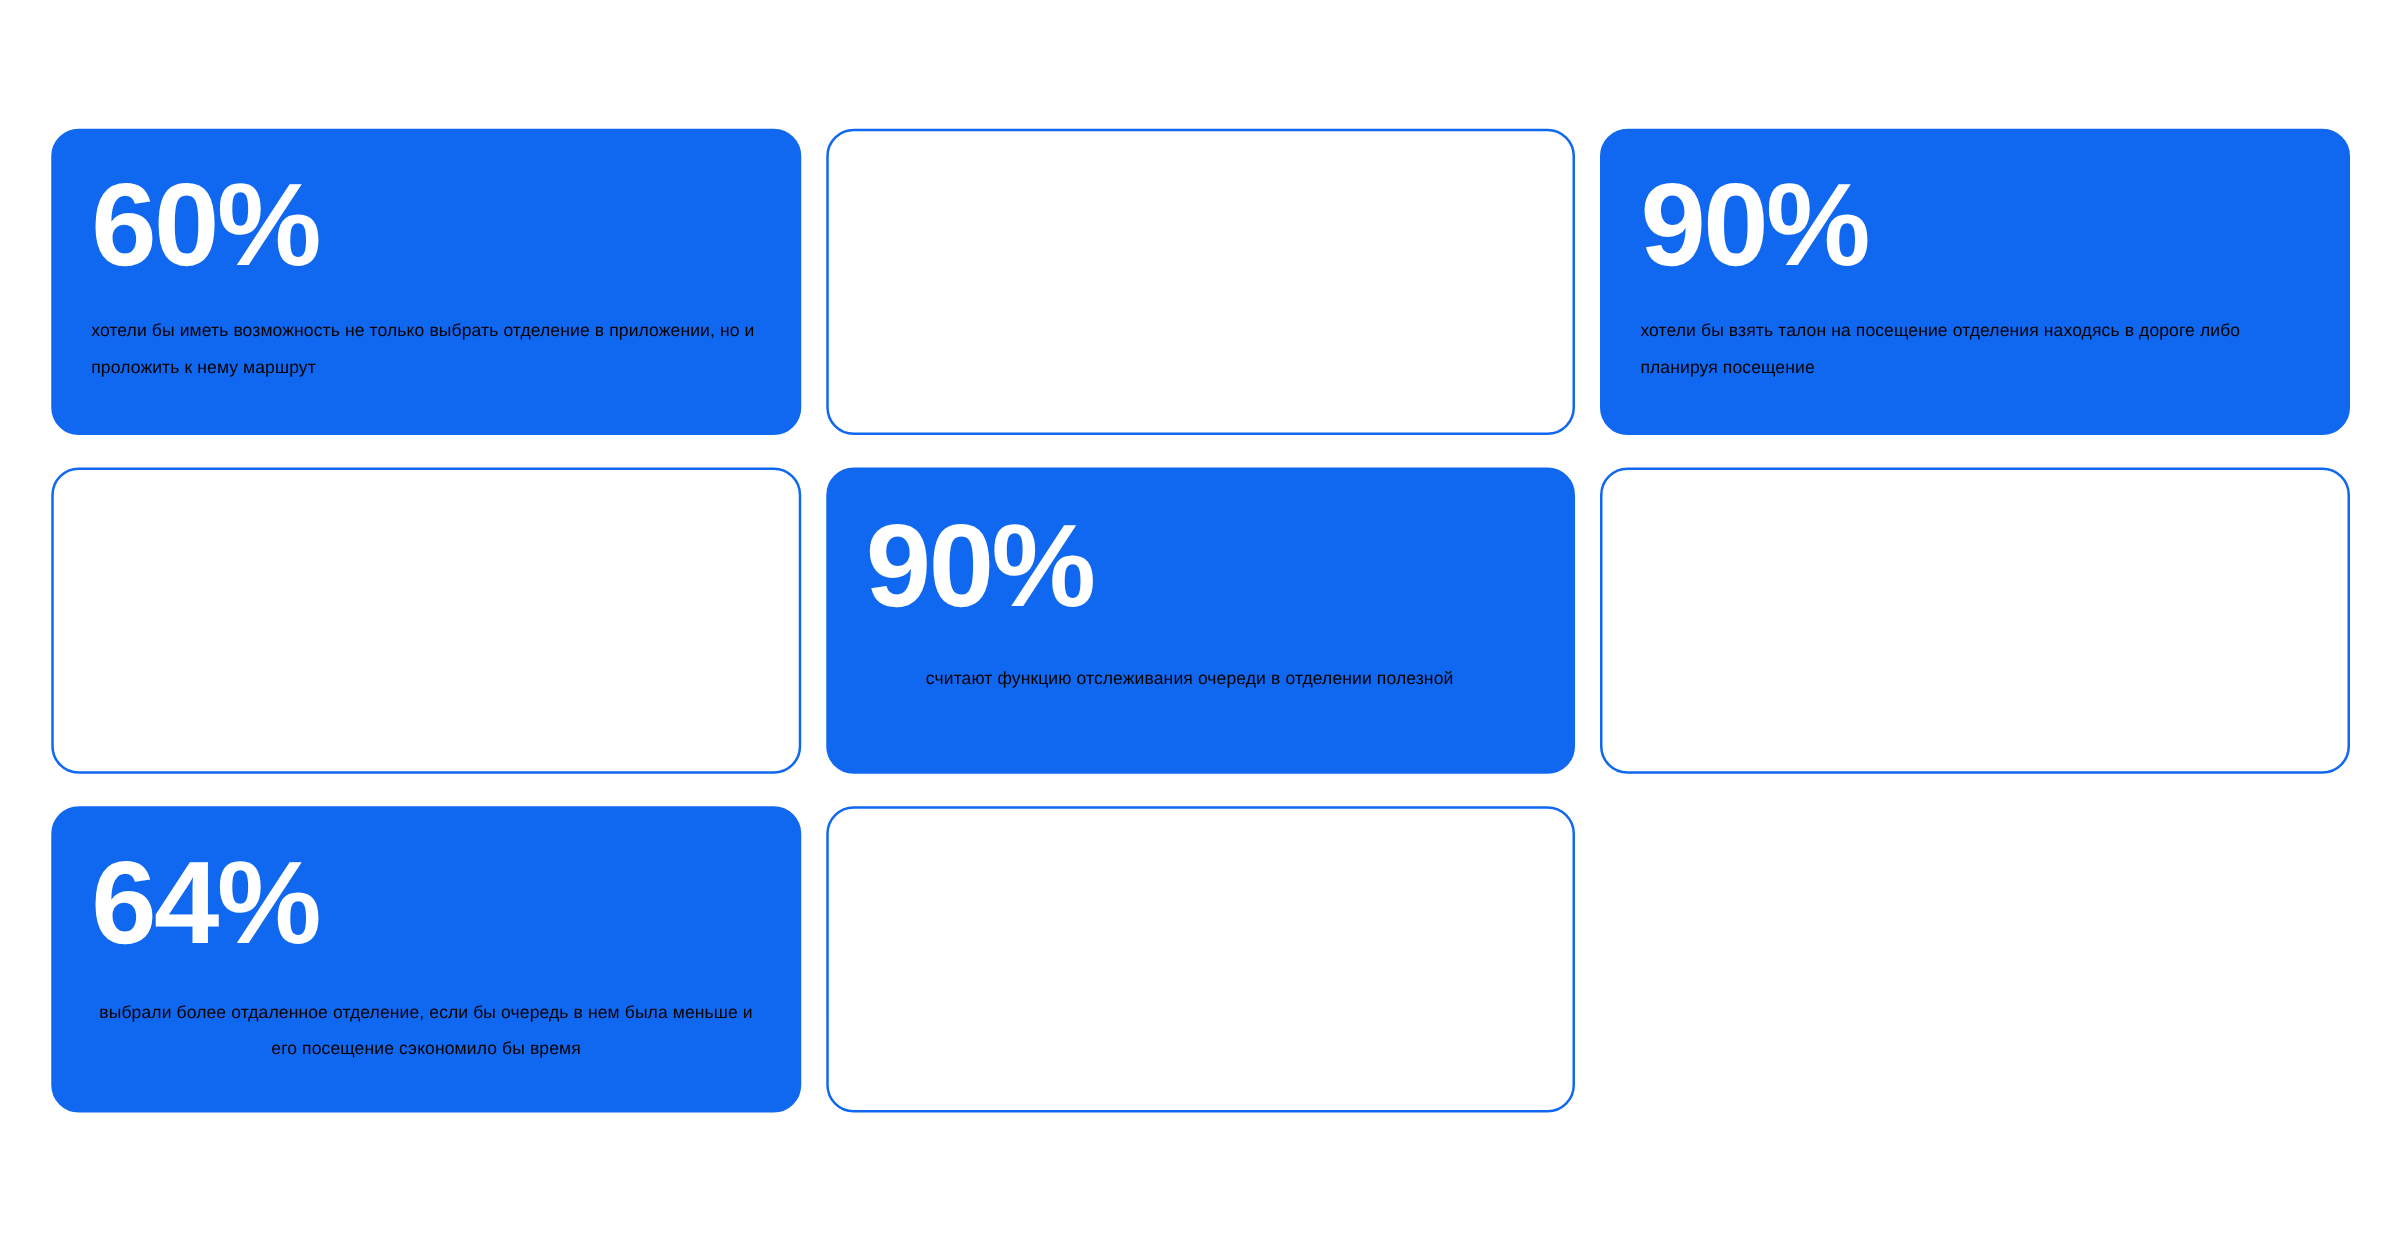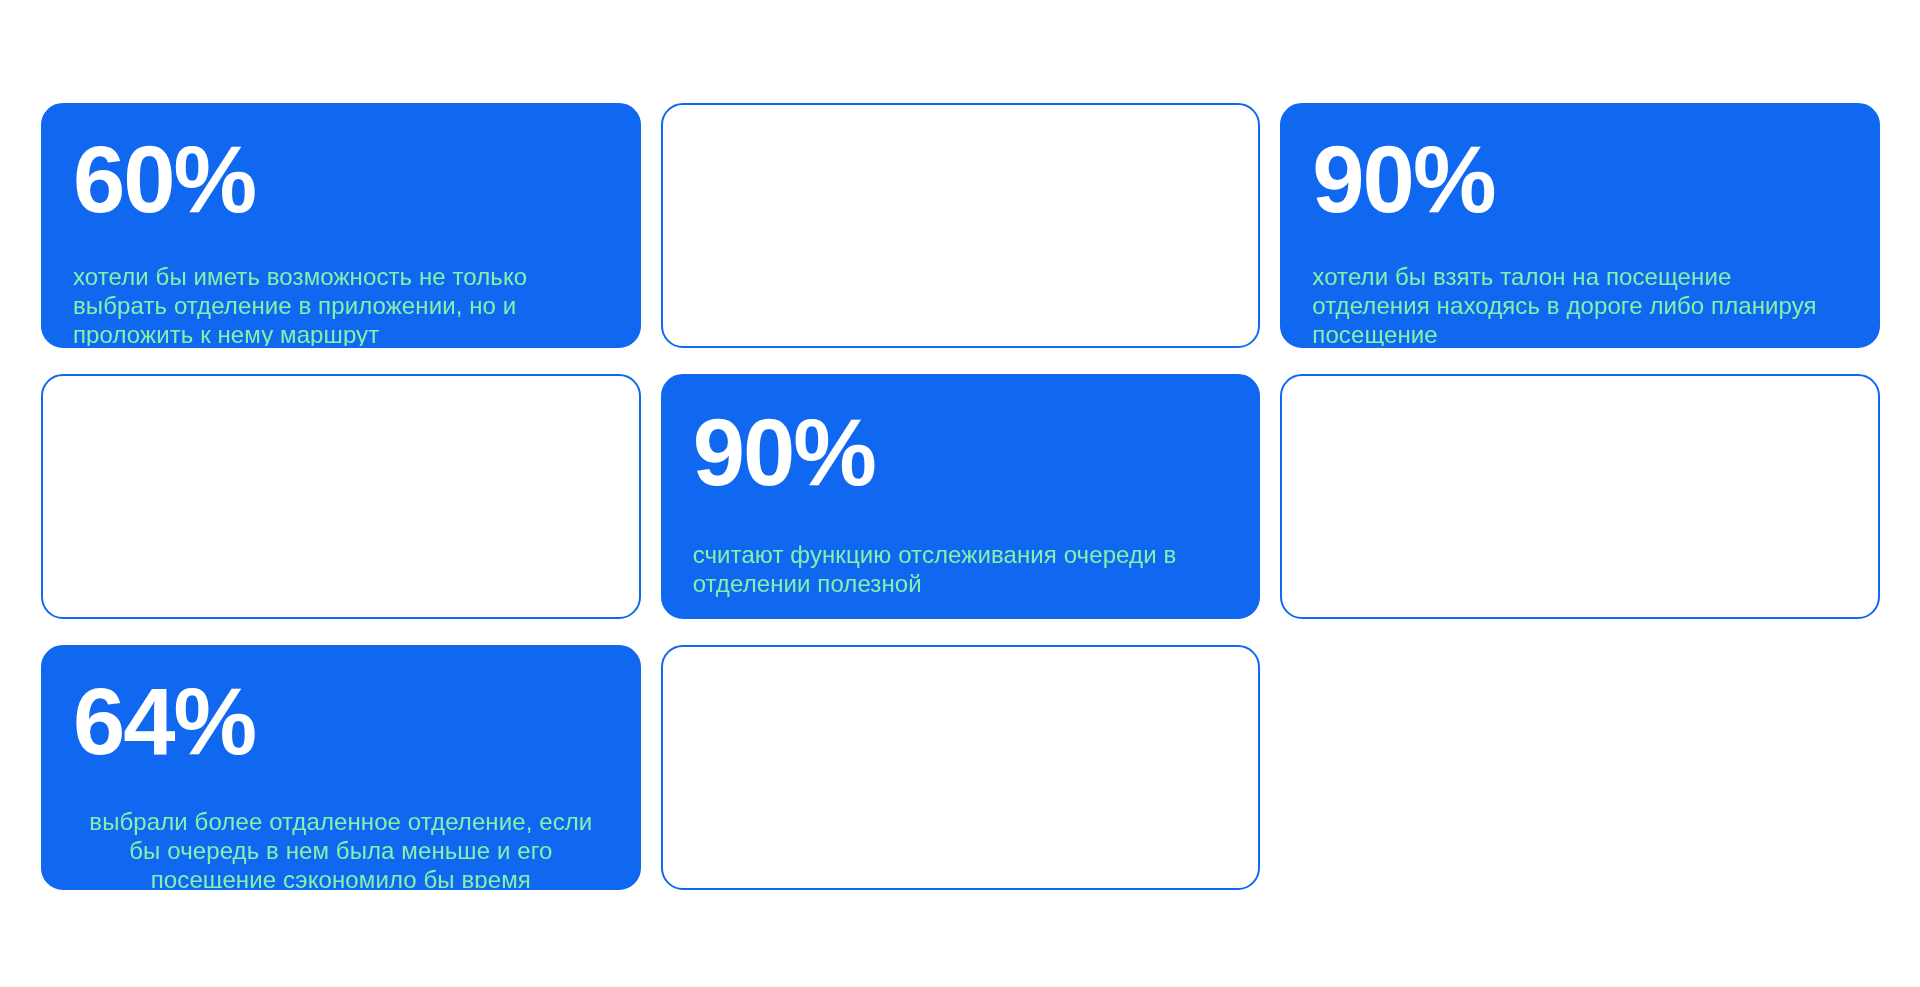--- a/index.html
+++ b/index.html
@@ -43,52 +43,51 @@
     overflow: hidden;
   }
 
   .card.filled {
     background: #1168f0;
     border: 2px solid #1168f0;
     padding: 26px 30px 24px 30px;
     display: flex;
     flex-direction: column;
     justify-content: flex-start;
-    gap: 12px;
   }
 
   .card.outline {
     background: #ffffff;
     border: 2px solid #1168f0;
   }
 
   .pct {
     color: #ffffff;
     font-size: 94px;
     font-weight: 700;
     line-height: 1.0;
     letter-spacing: -2px;
     margin-top: 2px;
     margin-bottom: 0;
     white-space: nowrap;
   }
 
   .desc {
-    color: #86efac;
-    font-size: 24px;
+    color: #000000;
+    font-size: 14px;
     font-weight: 400;
     line-height: 29px;
     letter-spacing: 0.1px;
     margin-top: 23px;
     max-width: 100%;
   }
 
   
   .card.filled.r2 .pct { margin-top: 4px; }
-  .card.filled.r2 .desc { margin-top: 28px; }
+  .card.filled.r2 .desc { margin-top: 28px; margin-left: 48px; }
 
   .card.filled.r3 .desc { margin-top: 26px; text-align: center; }
 </style>
 </head>
 <body>
 
 <div class="board">
 
   <div class="grid">
 

